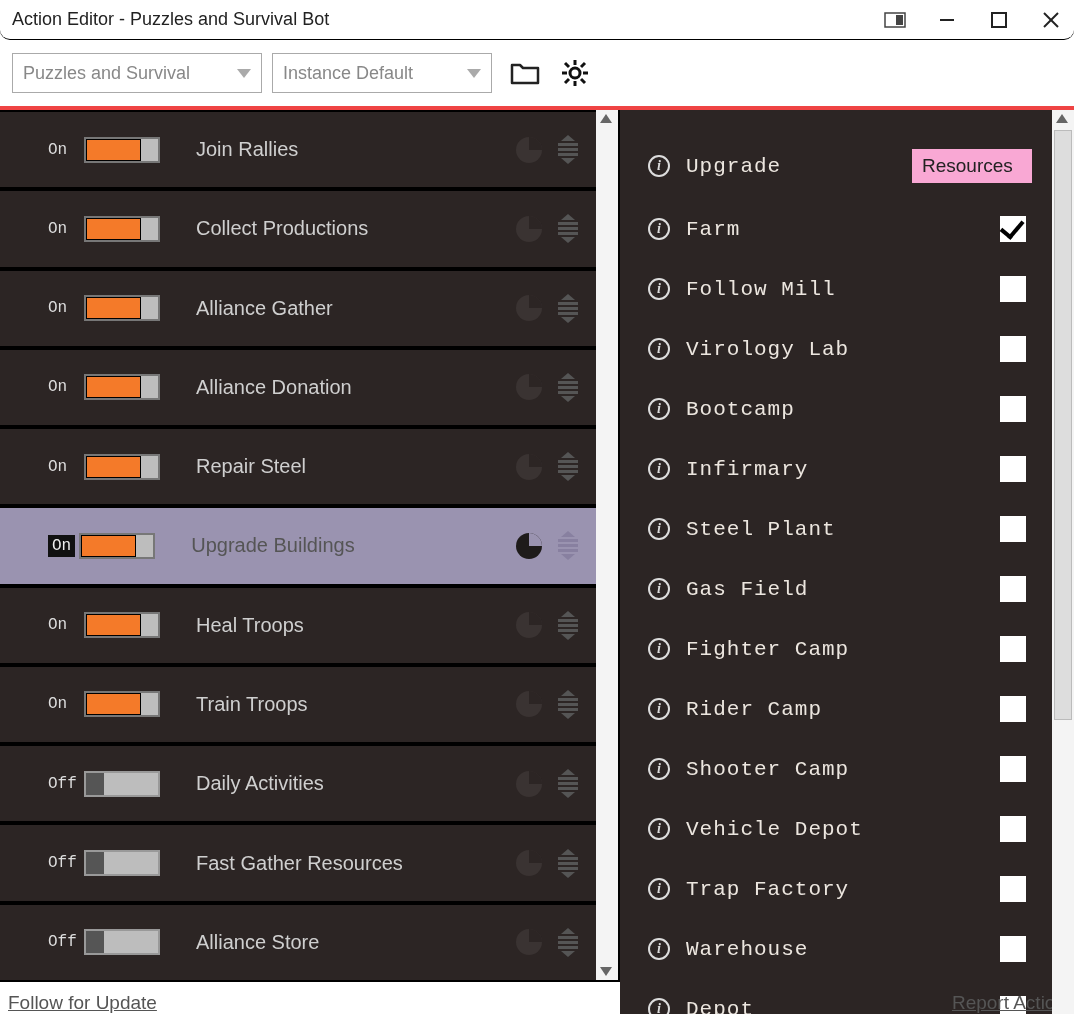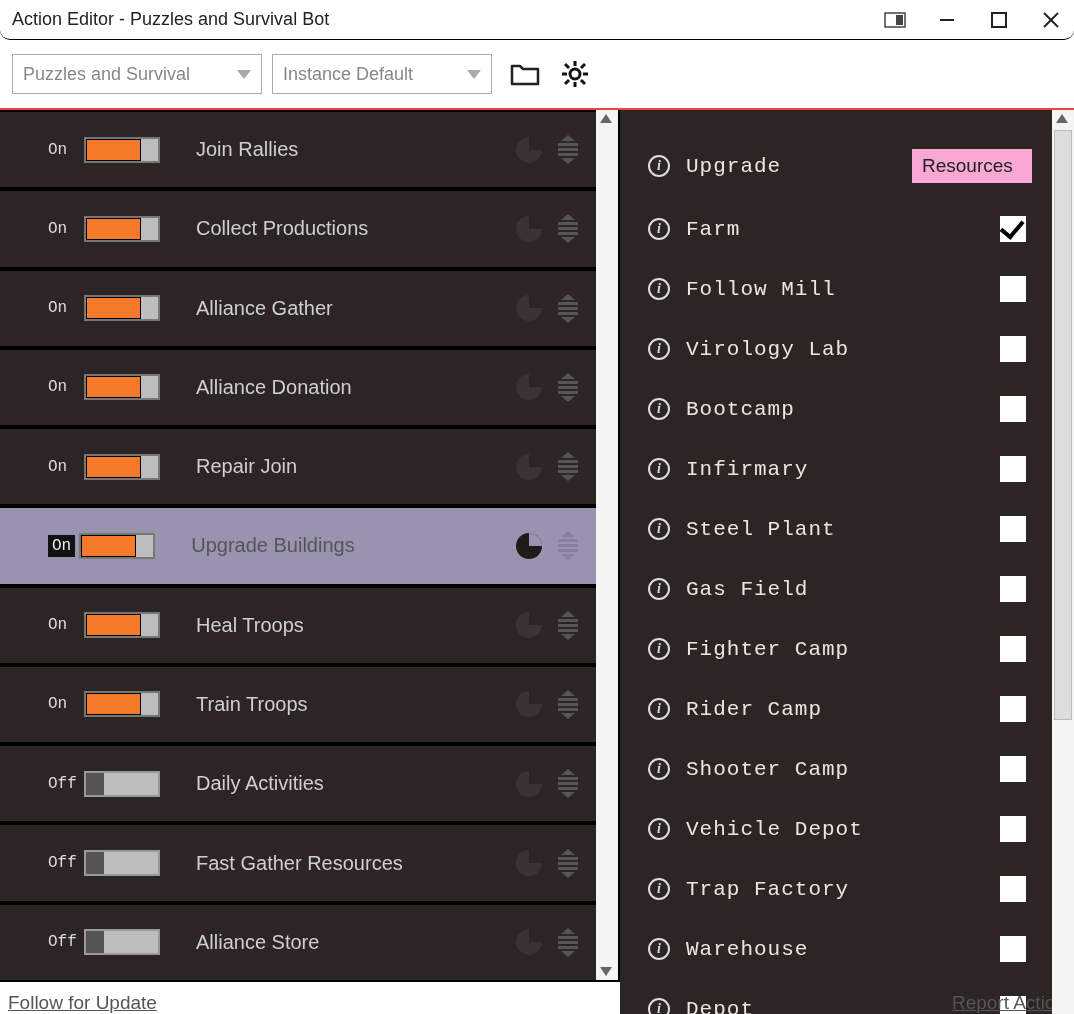--- a/index.html
+++ b/index.html
@@ -5,21 +5,21 @@
   * { box-sizing: border-box; margin: 0; padding: 0; font-family: Arial, sans-serif; }
   html, body { width: 1074px; height: 1014px; overflow: hidden; background: #fff; }
   
   
   .titlebar { height: 40px; display: flex; align-items: center; padding: 0 12px; border-bottom: 1px solid #000; border-radius: 10px; }
   .titlebar .title { flex: 1; font-size: 18px; color: #222; }
   .titlebar .win-icons { display: flex; align-items: center; gap: 30px; }
   .titlebar .win-icons .ico { width: 22px; height: 22px; display: flex; align-items: center; justify-content: center; }
   
   
-  .toolbar { height: 70px; display: flex; align-items: center; padding: 0 12px; gap: 10px; border-bottom: 2px solid #ef4444; }
+  .toolbar { height: 70px; display: flex; align-items: center; padding: 0 12px; gap: 10px; border-bottom: 4px solid #ef4444; }
   .dropdown { border: 1px solid #aaa; background: #fff; height: 40px; display: flex; align-items: center; padding: 0 10px; color: #888; font-size: 18px; justify-content: space-between; }
   .dropdown .chev { width: 0; height: 0; border-left: 7px solid transparent; border-right: 7px solid transparent; border-top: 9px solid #aaa; margin-left: 10px; }
   .dd1 { width: 250px; }
   .dd2 { width: 220px; text-align: center; }
   .toolbar .ticon { width: 34px; height: 34px; display: flex; align-items: center; justify-content: center; margin-left: 6px; }
   
   
   .main { display: flex; height: calc(100% - 40px - 70px - 34px); }
   
   .left-wrap { display: flex; width: 620px; border-right: 2px solid #000; }
@@ -214,21 +214,21 @@
               <div class="tri-down"></div>
             </div>
           </div>
         </div>
         <div class="action-row">
           <span class="state-label">On</span>
           <div class="toggle on">
             <div class="t-left"></div>
             <div class="t-right"></div>
           </div>
-          <span class="action-label">Repair Join</span>
+          <span class="action-label">Repair Steel</span>
           <div class="row-icons">
             <div class="clock-ico"></div>
             <div class="drag-ico">
               <div class="tri-up"></div>
               <div class="bar"></div>
               <div class="bar"></div>
               <div class="bar"></div>
               <div class="tri-down"></div>
             </div>
           </div>

